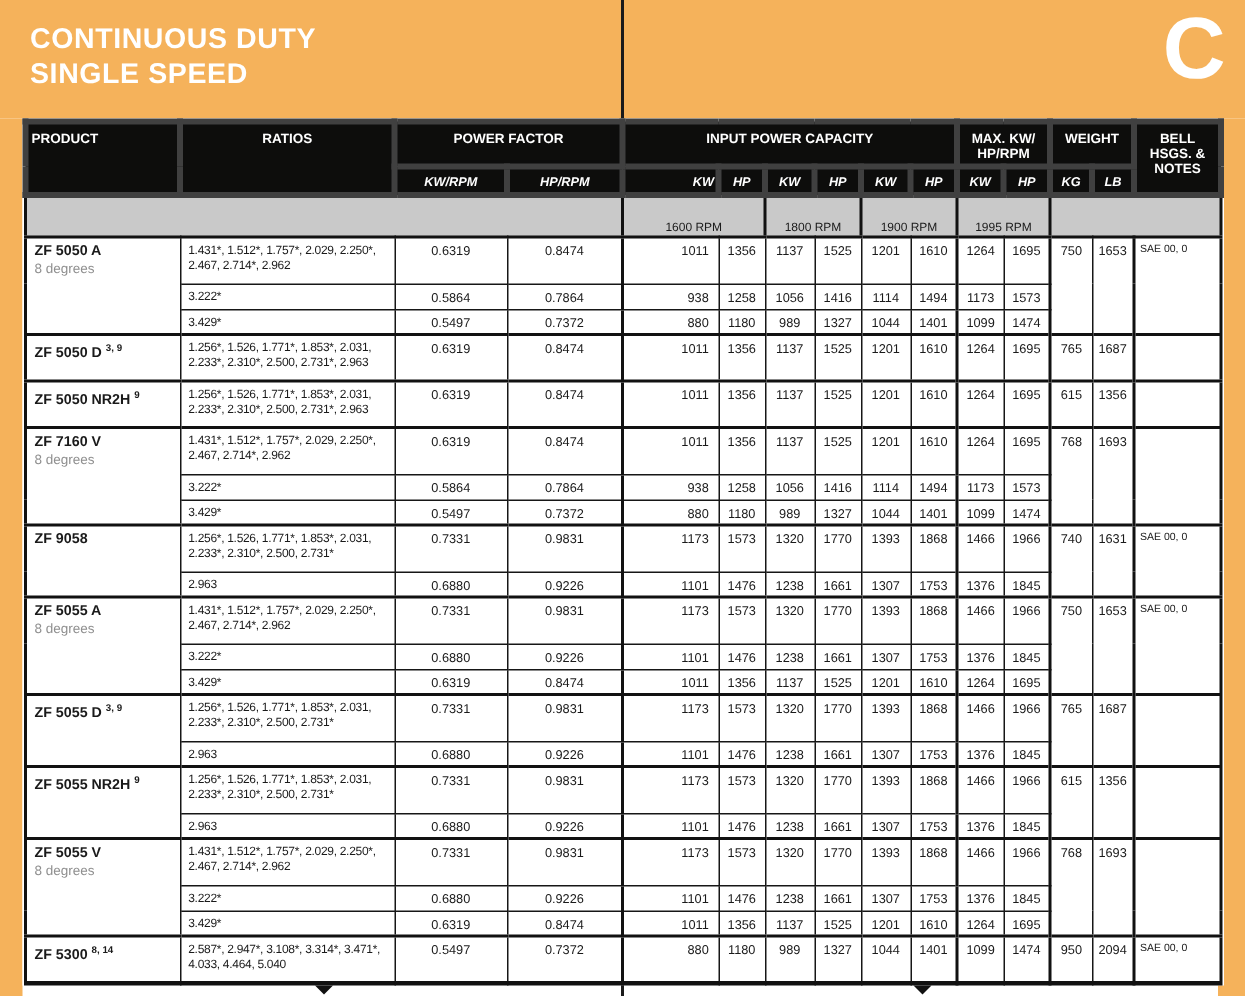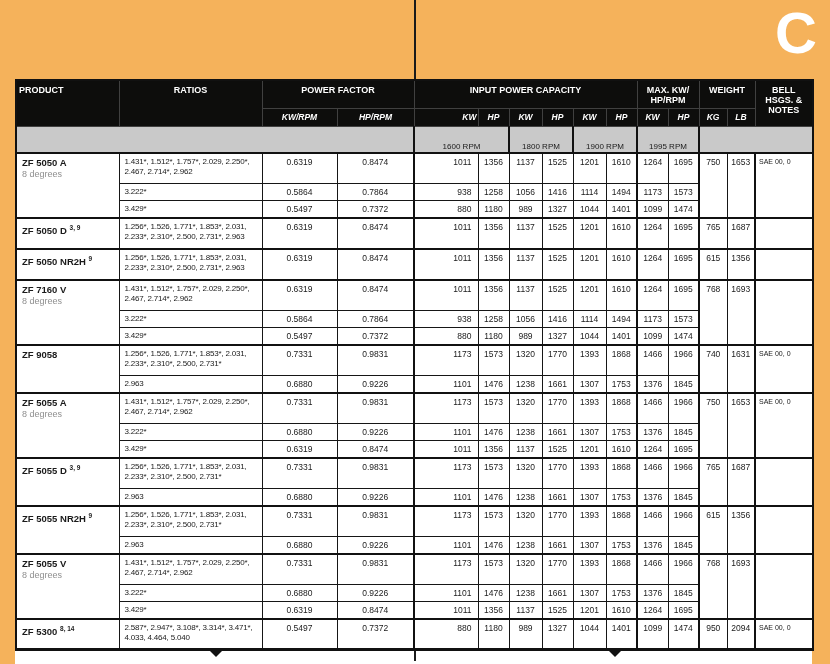--- a/index.html
+++ b/index.html
@@ -17,21 +17,21 @@
   
   .side-strip { position:absolute; top:79px; height:585px; background:#F5B25B; }
   .side-left  { left:0; width:15px; }
   .side-right { left:812px; width:18px; }
 
   
   .table-area { position:absolute; left:15px; top:79px; width:797px; }
   table.catalog { border-collapse:collapse; table-layout:fixed; width:797px; background:#fff;
                   border:2px solid #111; border-bottom:3px solid #111; }
 
-  thead th { background:#0d0d0c; color:#fff; border:1px solid #404040; vertical-align:top;
+  thead th { background:#0d0d0c; color:#fff; border:4px solid #404040; vertical-align:top;
              font-weight:bold; text-align:center; }
   tr.hrow1 { height:28px; }
   tr.hrow1 th { font-size:9px; line-height:10px; padding:4px 2px 2px; }
   th.th-product { text-align:left; padding-left:6px; }
   tr.hrow2 { height:18px; }
   tr.hrow2 th { font-size:8.5px; padding:3px 1px 2px;font-style:italic; }
   th.th-kw-first { text-align:right; padding-right:7px; }
 
   tr.band { height:16px; }
   tr.band td { background:#c9c9c9; border:1px solid #111; border-top:1px solid #fff;
@@ -63,20 +63,24 @@
             border-top:6px solid #111; }
   .marker-1 { left:195px; }
   .marker-2 { left:594px; }
 </style>
 </head>
 <body>
 
 <div class="page">
 
   <div class="banner">
+    <div class="banner-title">
+      <div>CONTINUOUS DUTY</div>
+      <div>SINGLE SPEED</div>
+    </div>
     <div class="section-letter">C</div>
     <div class="banner-divider"></div>
   </div>
 
   <div class="side-strip side-left"></div>
   <div class="side-strip side-right"></div>
 
   <div class="table-area">
     <table class="catalog">
       <colgroup>

